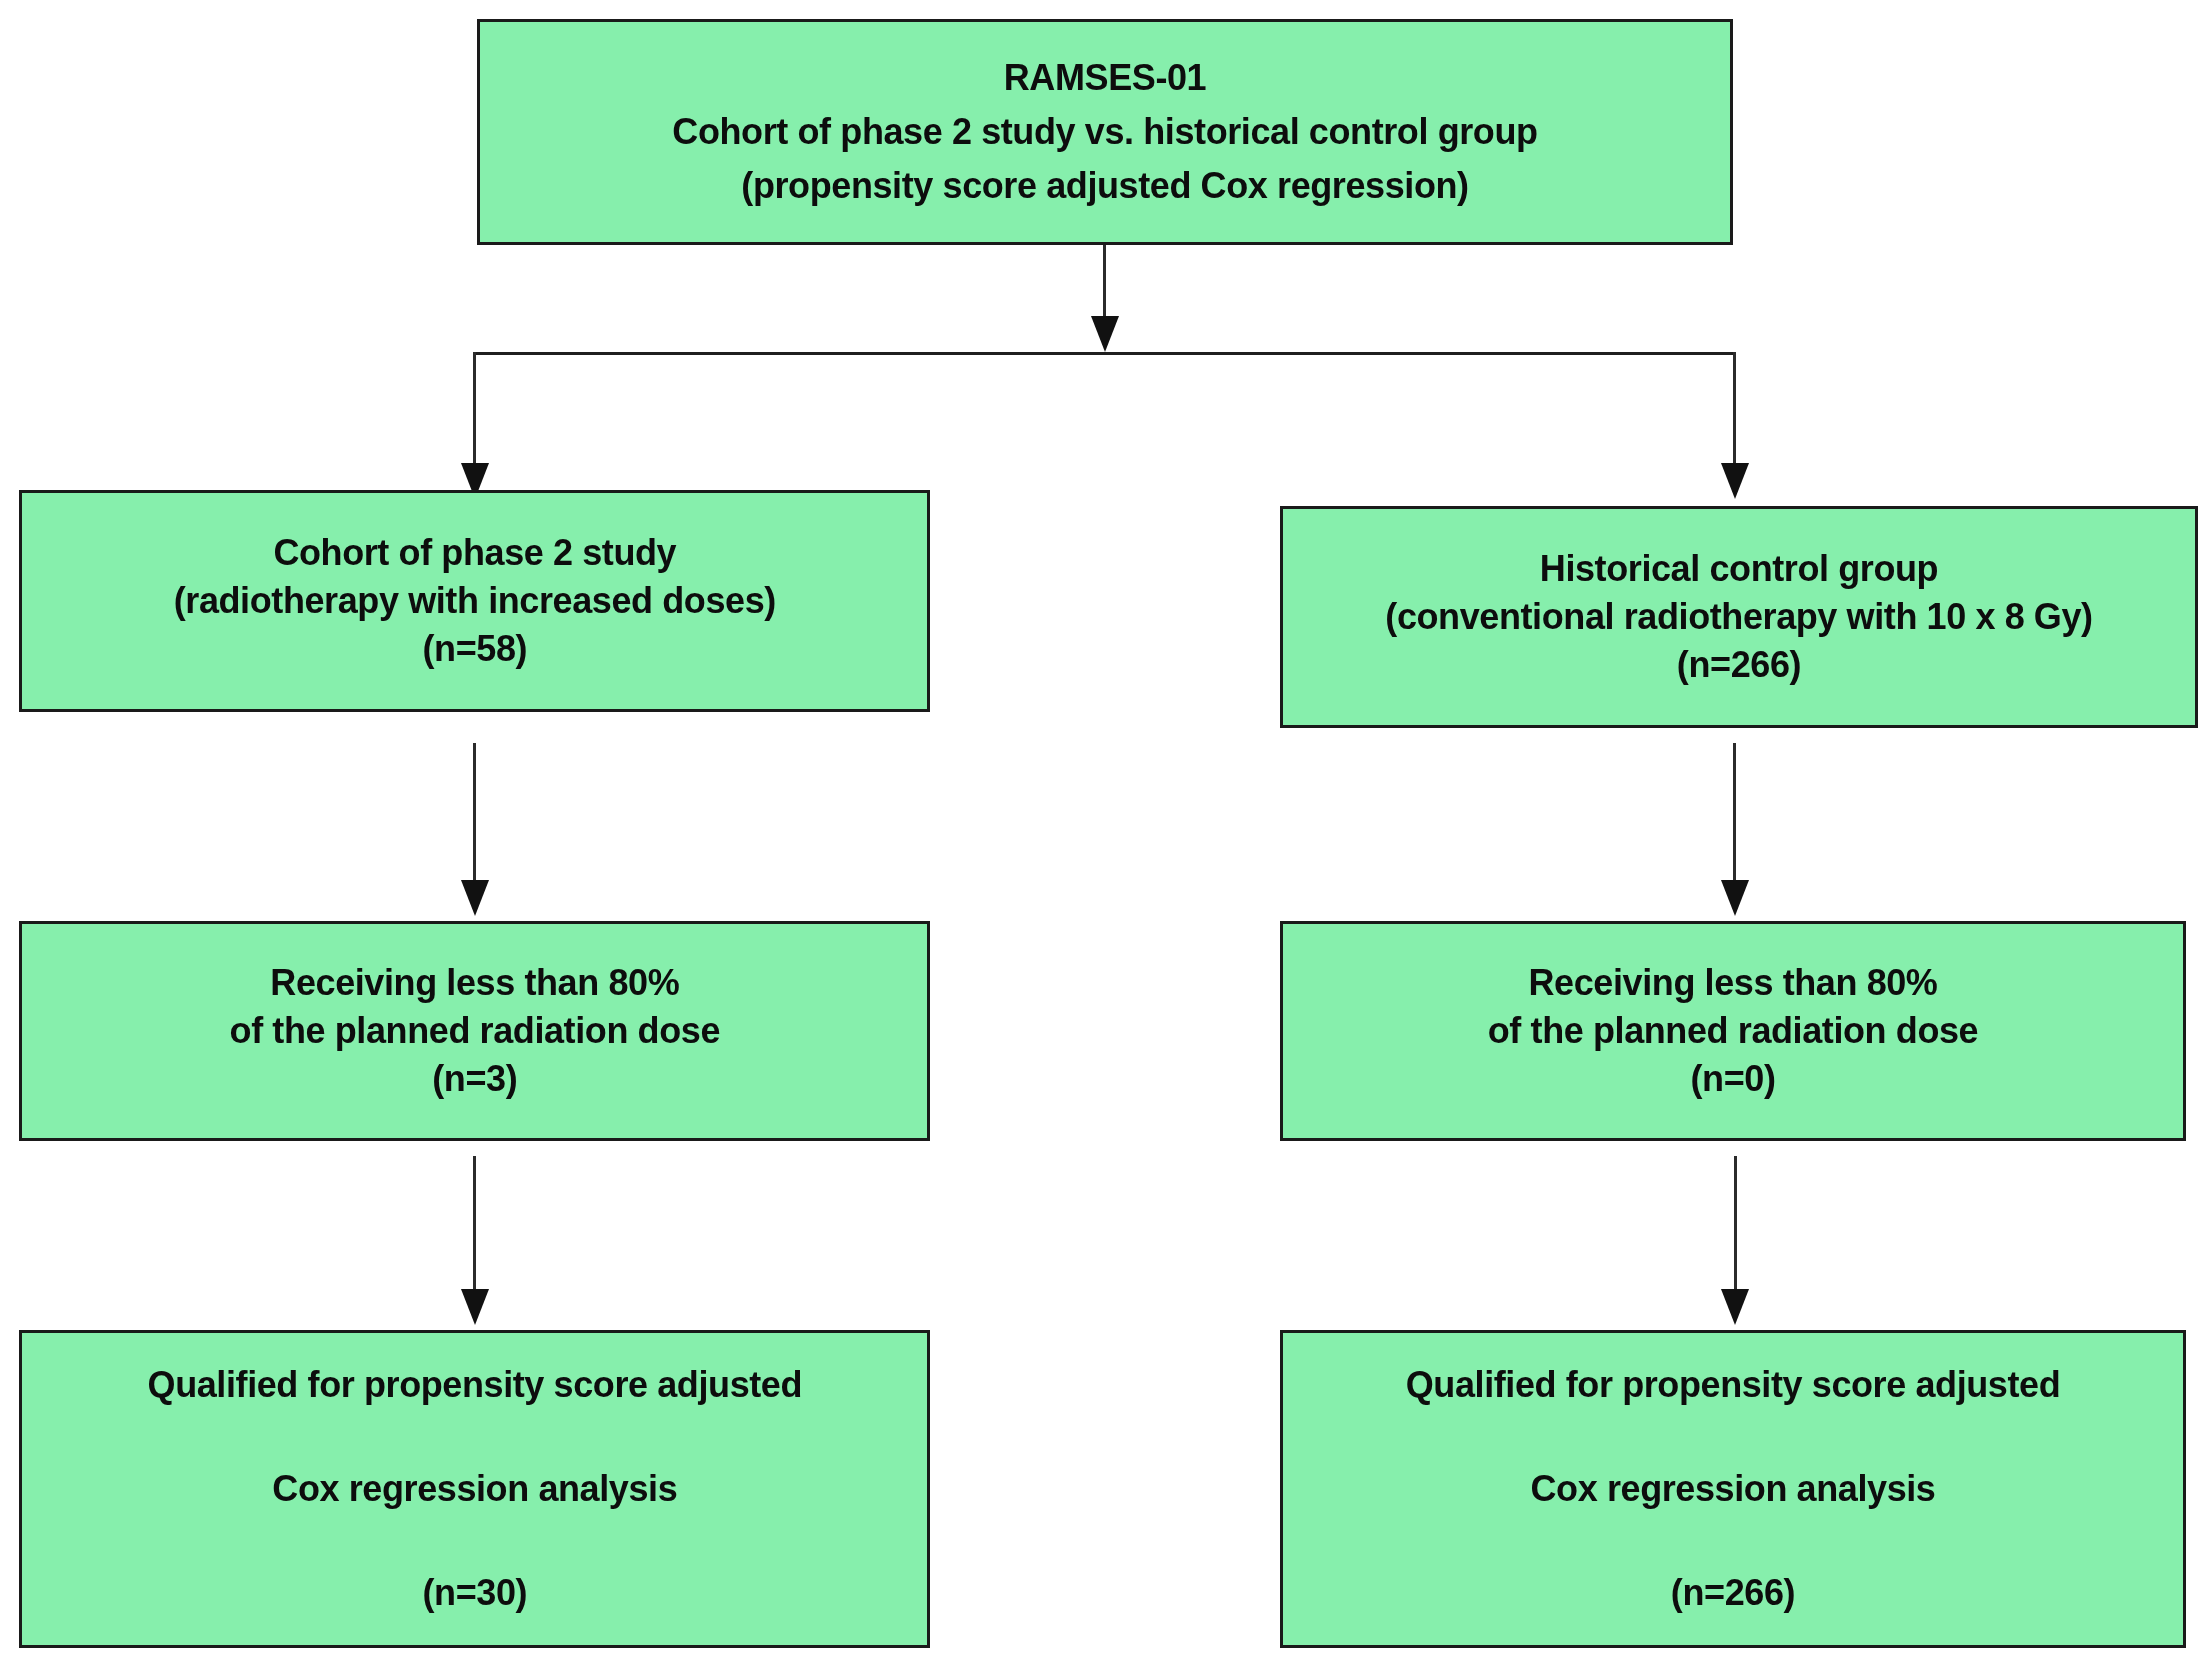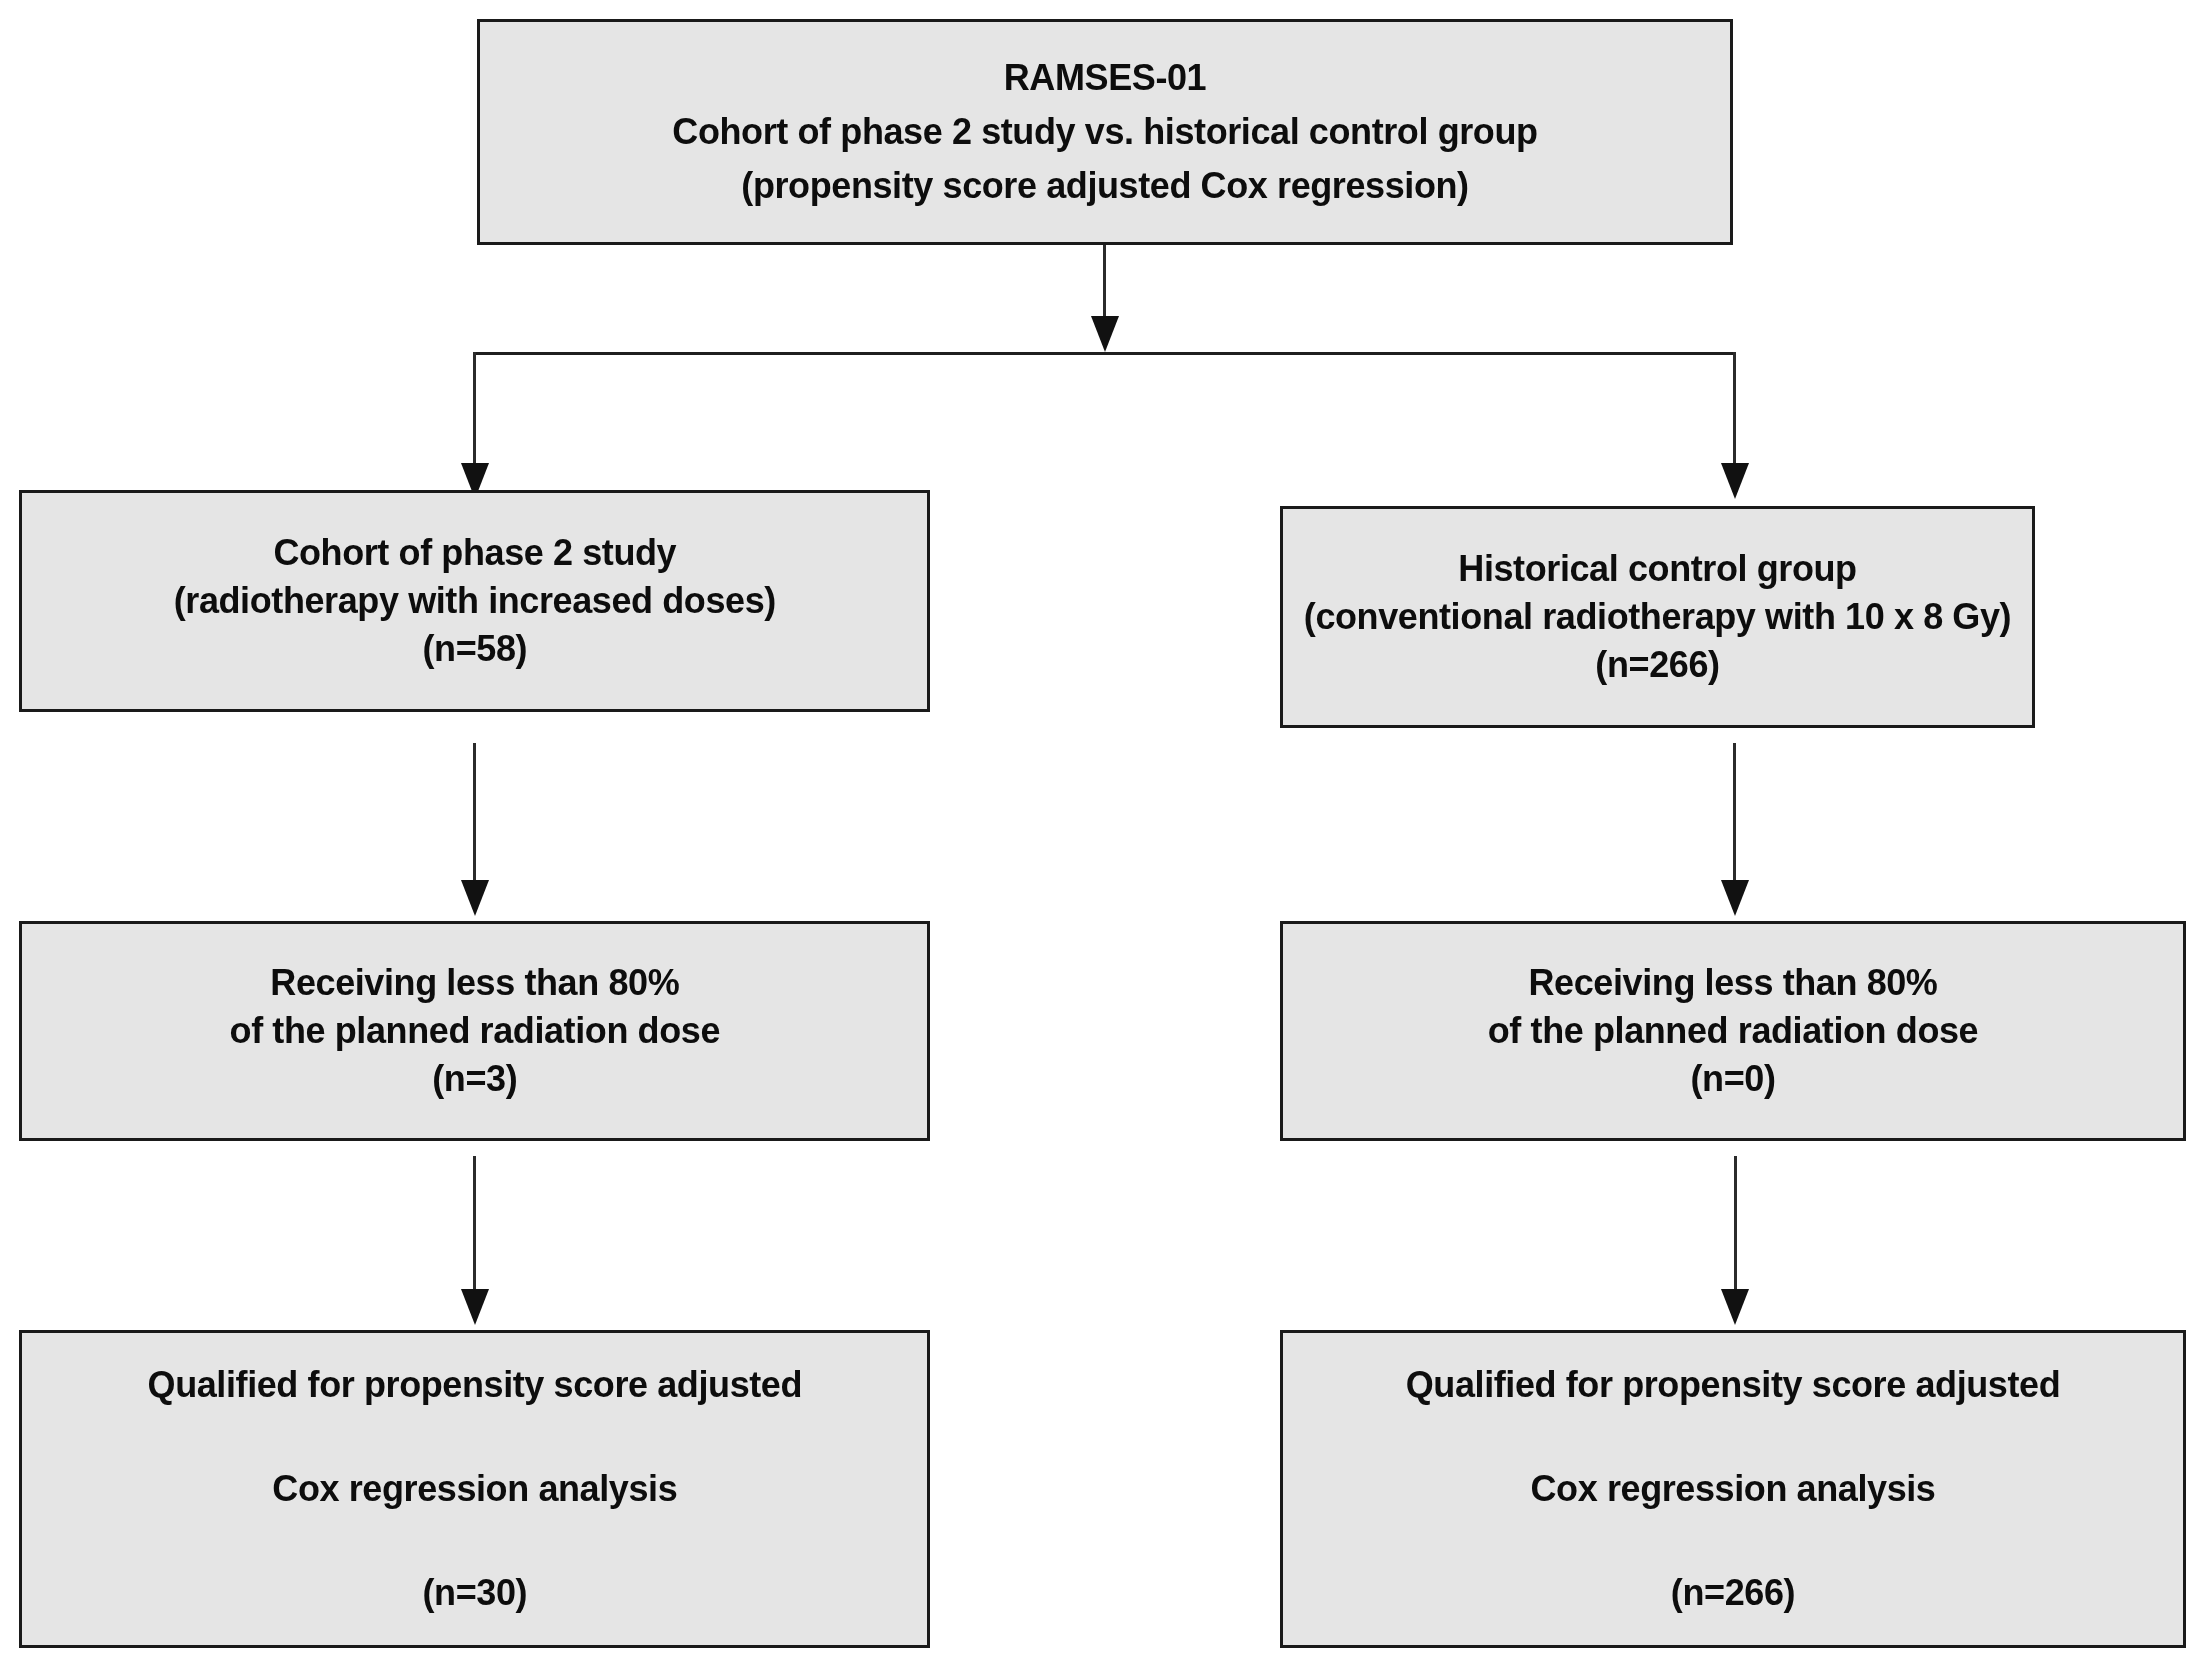--- a/index.html
+++ b/index.html
@@ -11,21 +11,21 @@
     position: relative;
     width: 2205px;
     height: 1661px;
     background: #ffffff;
     font-family: "Liberation Sans", "DejaVu Sans", sans-serif;
     overflow: hidden;
   }
   .box {
     position: absolute;
     border: 3.1px solid #1a1a1a;
-    background: #e5e5e5;
+    background: #86efac;
     display: flex;
     flex-direction: column;
     align-items: center;
     justify-content: center;
     text-align: center;
     font-weight: bold;
     color: #0d0d0d;
     font-size: 36px;
     letter-spacing: -0.4px;
     box-sizing: border-box;
@@ -79,21 +79,21 @@
 
   <div class="vshaft" style="left:1733px; top:352px; height:113px;"></div>
   <div class="ahead" style="left:1721px; top:463px;"></div>
 
   <div class="box" style="left:19.3px; top:490px; width:911px; height:222px;">
     <div class="line">Cohort of phase 2 study</div>
     <div class="line">(radiotherapy with increased doses)</div>
     <div class="line">(n=58)</div>
   </div>
 
-  <div class="box" style="left:1280px; top:506px; width:755px; height:222px;">
+  <div class="box" style="left:1280px; top:506px; width:918px; height:222px;">
     <div class="line">Historical control group</div>
     <div class="line">(conventional radiotherapy with 10 x 8 Gy)</div>
     <div class="line">(n=266)</div>
   </div>
 
   <div class="vshaft" style="left:473px; top:743px; height:139px;"></div>
   <div class="ahead" style="left:461px; top:880px;"></div>
 
   <div class="vshaft" style="left:1733px; top:743px; height:139px;"></div>
   <div class="ahead" style="left:1721px; top:880px;"></div>

